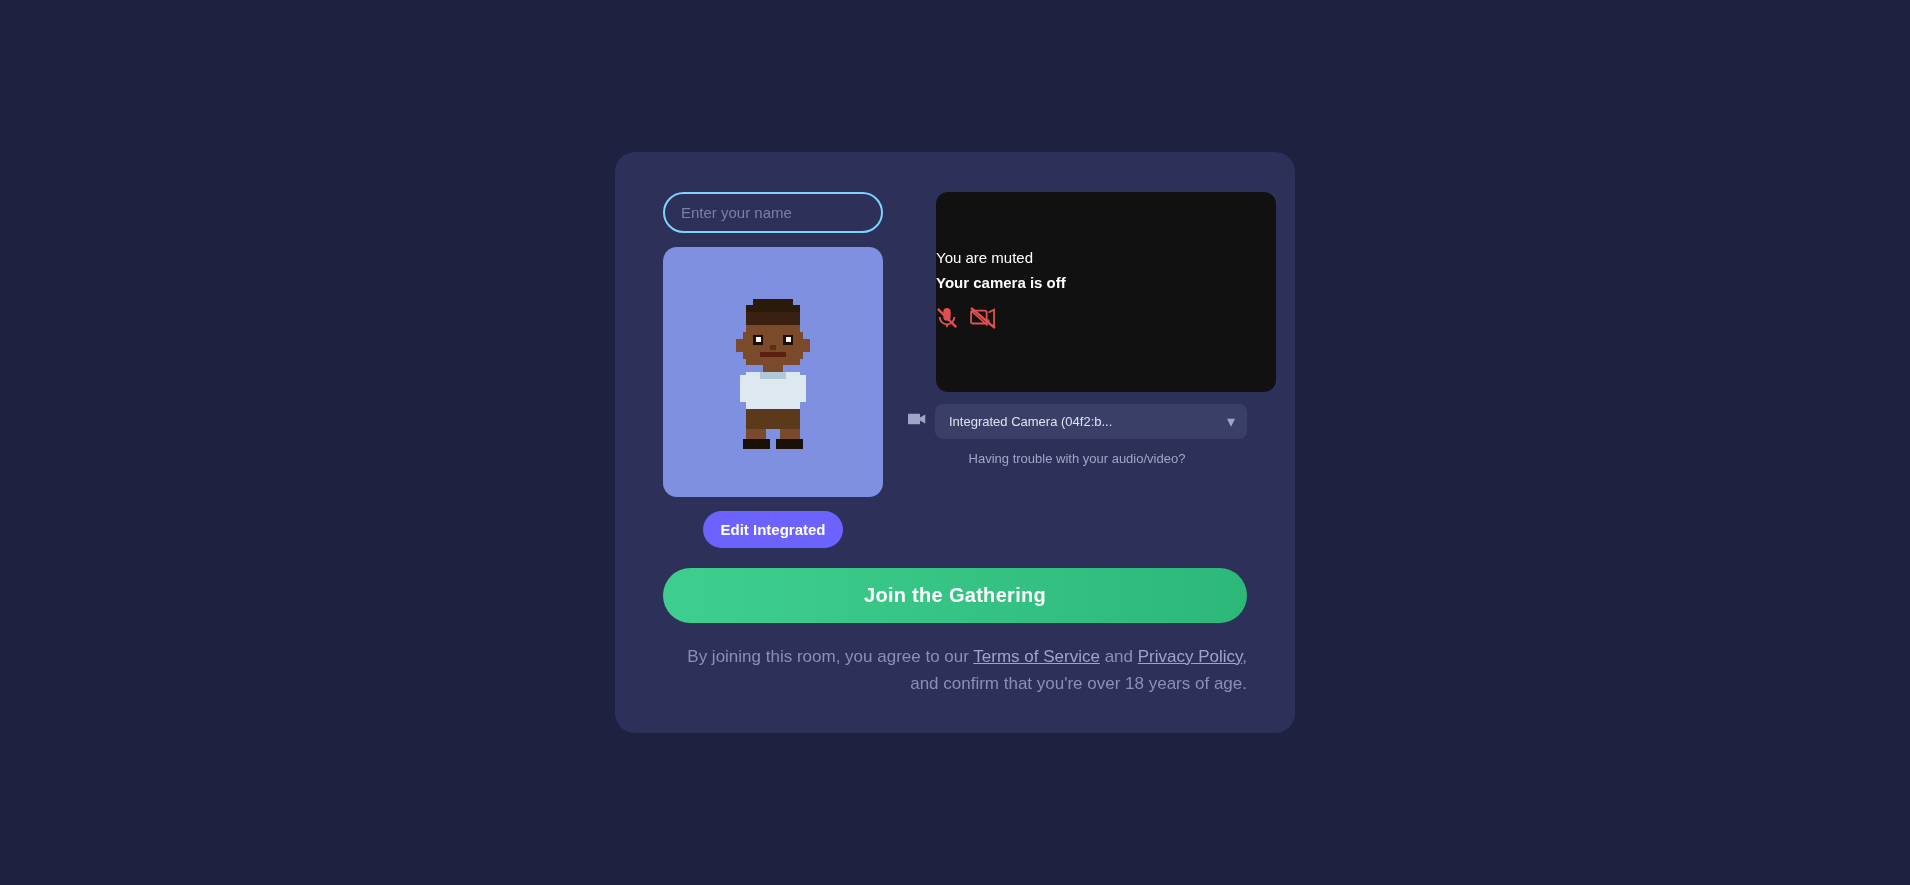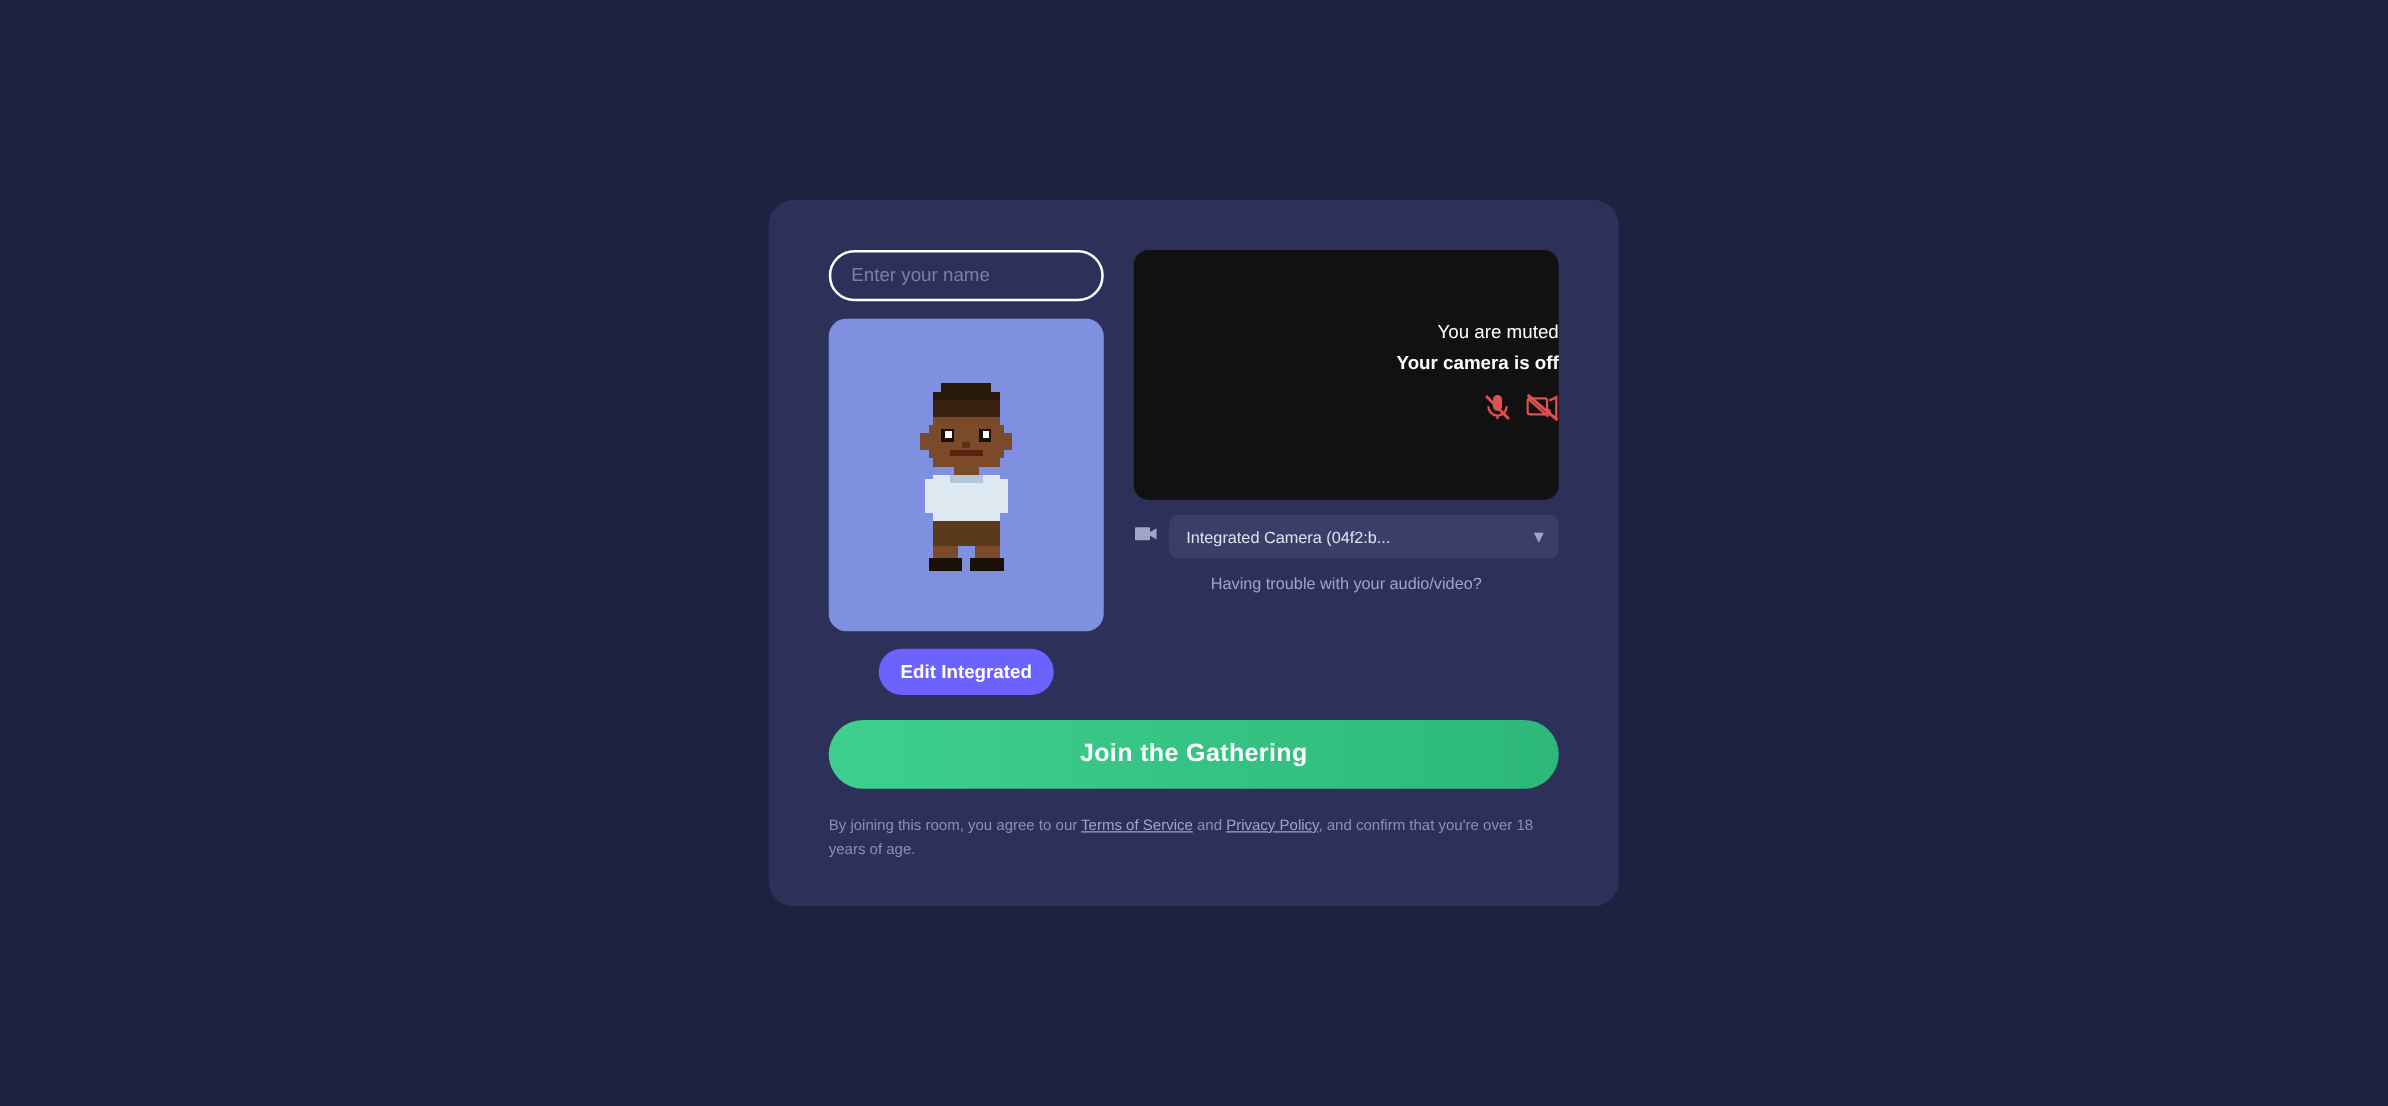--- a/index.html
+++ b/index.html
@@ -35,21 +35,21 @@
       display: flex;
       flex-direction: column;
       align-items: center;
       gap: 14px;
     }
 
     .name-input {
       width: 220px;
       padding: 10px 16px;
       border-radius: 30px;
-      border: 2px solid #ffffff;
+      border: 2px solid #7dd3fc;
       background: transparent;
       color: #a0a4c8;
       font-size: 15px;
       outline: none;
     }
 
     .name-input::placeholder {
       color: #7a7fa8;
     }
 
@@ -88,24 +88,25 @@
       gap: 12px;
     }
 
     .video-preview {
       width: 100%;
       height: 200px;
       background: #111;
       border-radius: 12px;
       display: flex;
       flex-direction: column;
-      align-items: flex-end;
+      align-items: flex-start;
       justify-content: center;
       gap: 8px;
       position: relative;
+      margin-left: 29px;
     }
 
     .muted-text {
       color: #fff;
       font-size: 15px;
       font-weight: 500;
     }
 
     .camera-off-text {
       color: #fff;
@@ -181,22 +182,22 @@
       color: #fff;
       border: none;
       font-size: 20px;
       font-weight: 700;
       cursor: pointer;
       letter-spacing: 0.3px;
     }
 
     .terms-text {
       color: #8a8fb8;
-      font-size: 12px;
-      text-align: left;
+      font-size: 17px;
+      text-align: right;
       line-height: 1.6;
     }
 
     .terms-text a {
       color: #a0a4c8;
       text-decoration: underline;
       cursor: pointer;
     }
   </style>
 </head>

